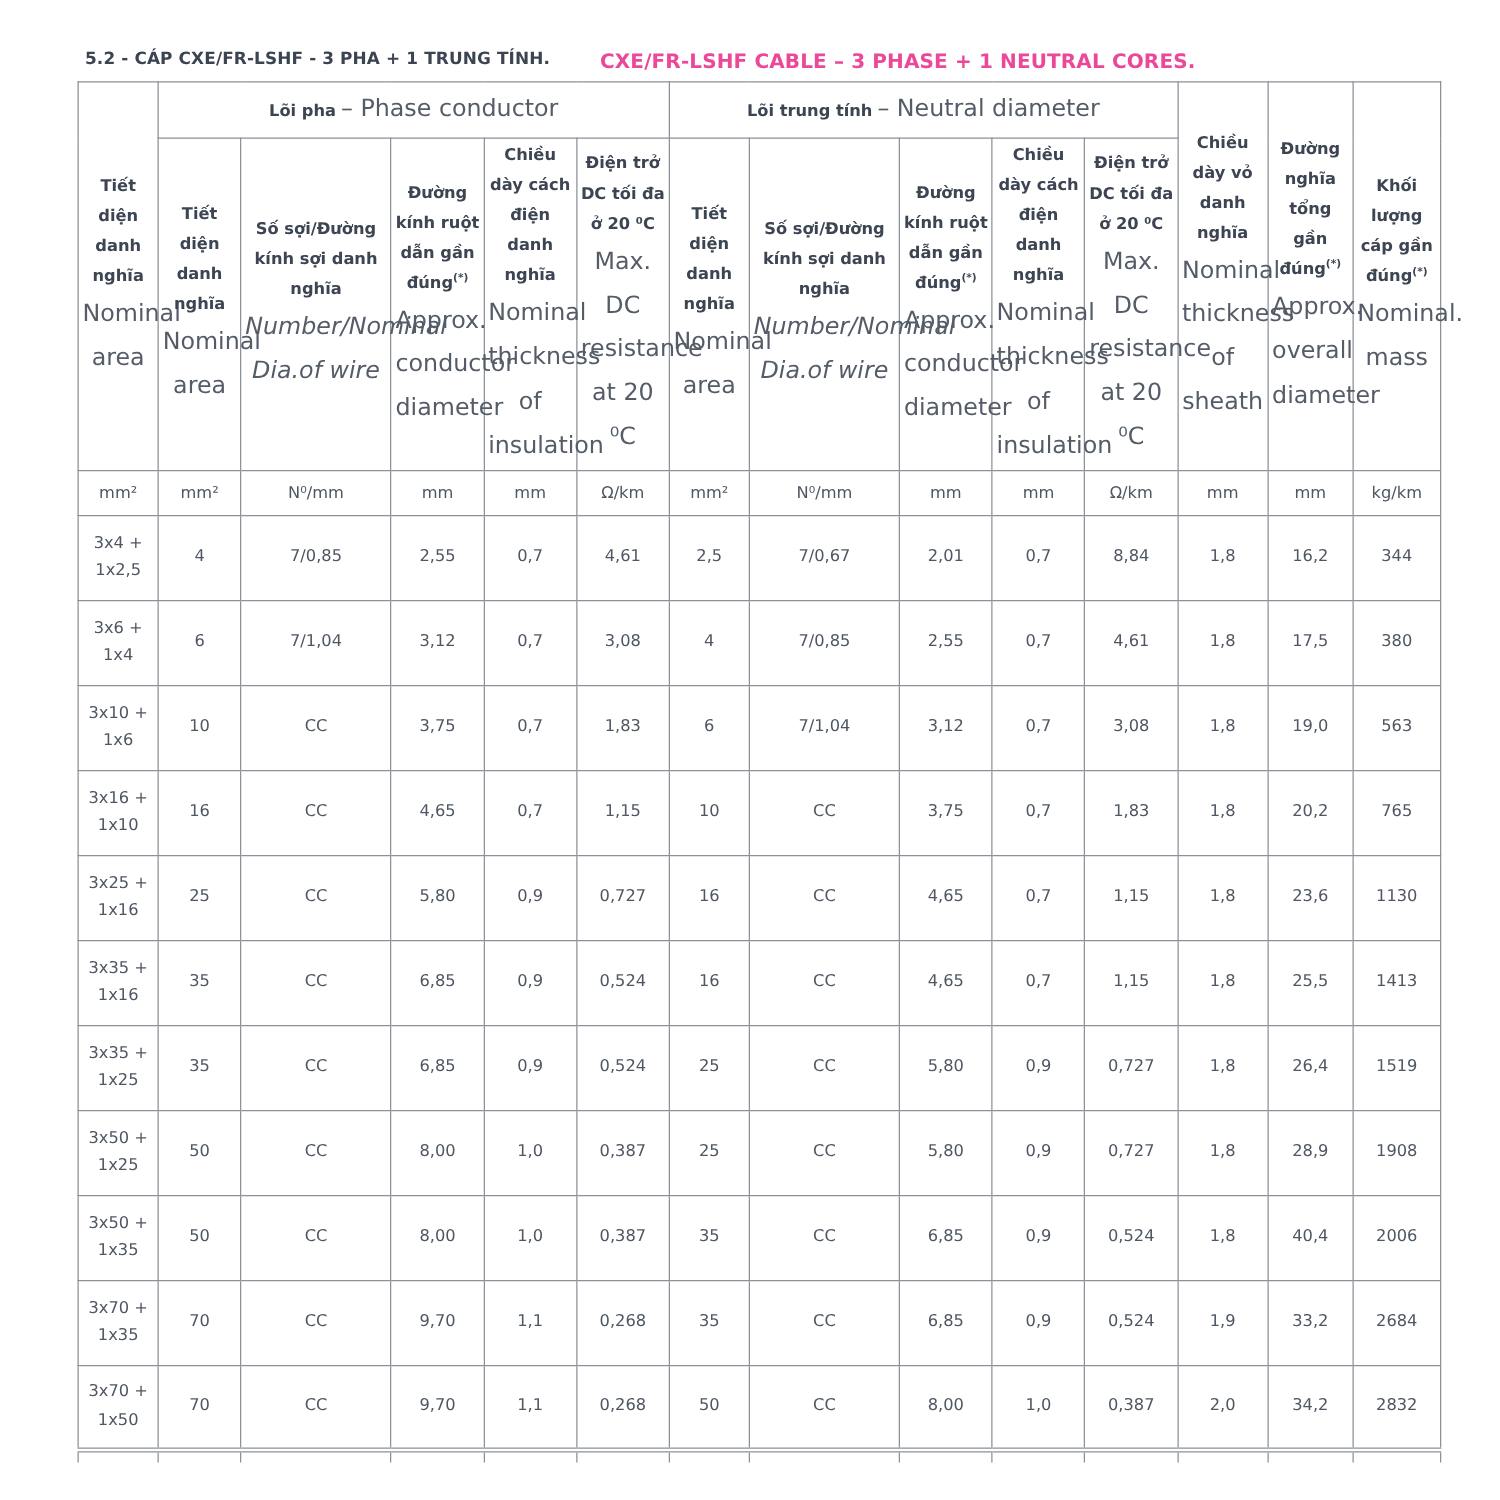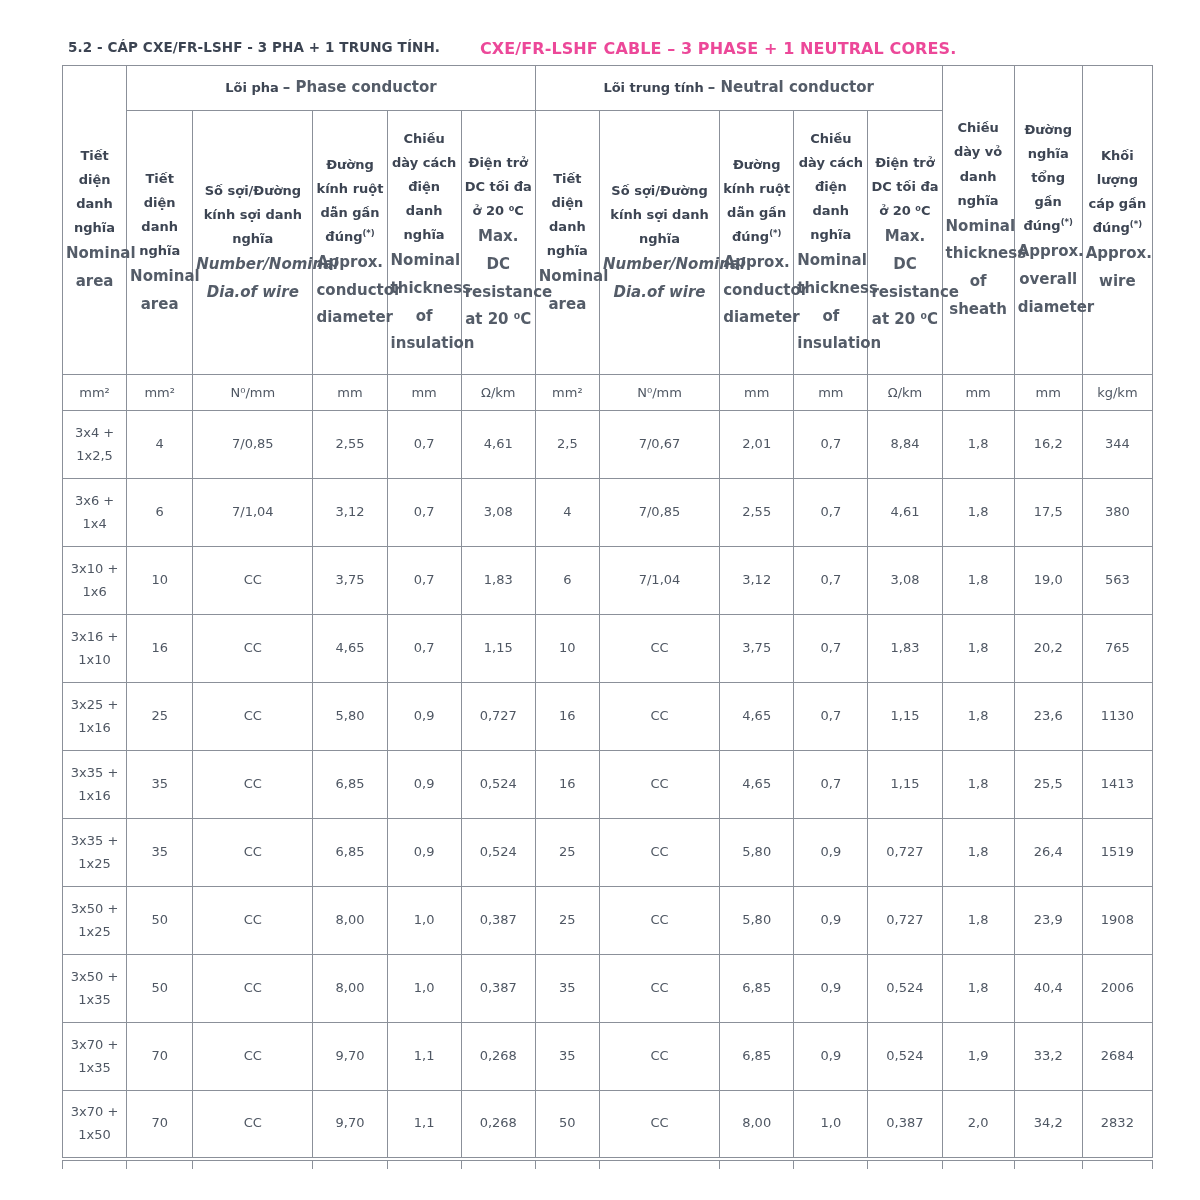--- a/index.html
+++ b/index.html
@@ -17,21 +17,21 @@
   table.spec td { border:1px solid #8b9099; text-align:center; vertical-align:middle;
     font-size:13px; color:#4f5763; padding:2px 3px; }
 
   tr.group-row  { height:45px; }
   tr.sub-row    { height:264px; }
   tr.units-row  { height:36px;margin-top:24px; }
   tbody tr      { height:68px; }
   tbody td      { line-height:1.75; }
 
   .vi { font-weight:700; color:#3d4553; line-height:1.85; font-size:13px; }
-  .en { font-weight:700; color:#545c68; line-height:1.85; font-size:15px; }
+  .en { font-weight:400; color:#545c68; line-height:1.85; font-size:19px; }
   .en.italic { font-style:italic; }
   .group .vi, .group .en { display:inline; }
   .group .en { margin-left:4px; }
   sup.hsup { font-size:8.5px; font-weight:700; color:#3d4553; }
 
   tr.partial { height:10px; }
   tr.partial td { border-top:4px double #8b9099; border-bottom:none; }
 </style>
 </head>
 <body>
@@ -61,33 +61,33 @@
     <thead>
       <tr class="group-row">
         <td rowspan="2">
           <div class="vi">Tiết diện danh nghĩa</div>
           <div class="en">Nominal area</div>
         </td>
         <td colspan="5" class="group">
           <span class="vi">Lõi pha</span><span class="en">– Phase conductor</span>
         </td>
         <td colspan="5" class="group">
-          <span class="vi">Lõi trung tính</span><span class="en">– Neutral conductor</span>
+          <span class="vi">Lõi trung tính</span><span class="en">– Neutral diameter</span>
         </td>
         <td rowspan="2">
           <div class="vi">Chiều dày vỏ danh nghĩa</div>
           <div class="en">Nominal thickness of sheath</div>
         </td>
         <td rowspan="2">
           <div class="vi"><span>Đường nghĩa tổng gần đúng</span><sup class="hsup">(*)</sup></div>
           <div class="en">Approx. overall diameter</div>
         </td>
         <td rowspan="2">
           <div class="vi"><span>Khối lượng cáp gần đúng</span><sup class="hsup">(*)</sup></div>
-          <div class="en">Approx. wire</div>
+          <div class="en">Nominal. mass</div>
         </td>
       </tr>
       <tr class="sub-row">
         <td>
           <div class="vi">Tiết diện danh nghĩa</div>
           <div class="en">Nominal area</div>
         </td>
         <td>
           <div class="vi">Số sợi/Đường kính sợi danh nghĩa</div>
           <div class="en italic">Number/Nominal Dia.of wire</div>
@@ -261,21 +261,21 @@
           <td>CC</td>
           <td>8,00</td>
           <td>1,0</td>
           <td>0,387</td>
           <td>25</td>
           <td>CC</td>
           <td>5,80</td>
           <td>0,9</td>
           <td>0,727</td>
           <td>1,8</td>
-          <td>23,9</td>
+          <td>28,9</td>
           <td>1908</td>
         </tr>
         <tr>
           <td>3x50 + 1x35</td>
           <td>50</td>
           <td>CC</td>
           <td>8,00</td>
           <td>1,0</td>
           <td>0,387</td>
           <td>35</td>

